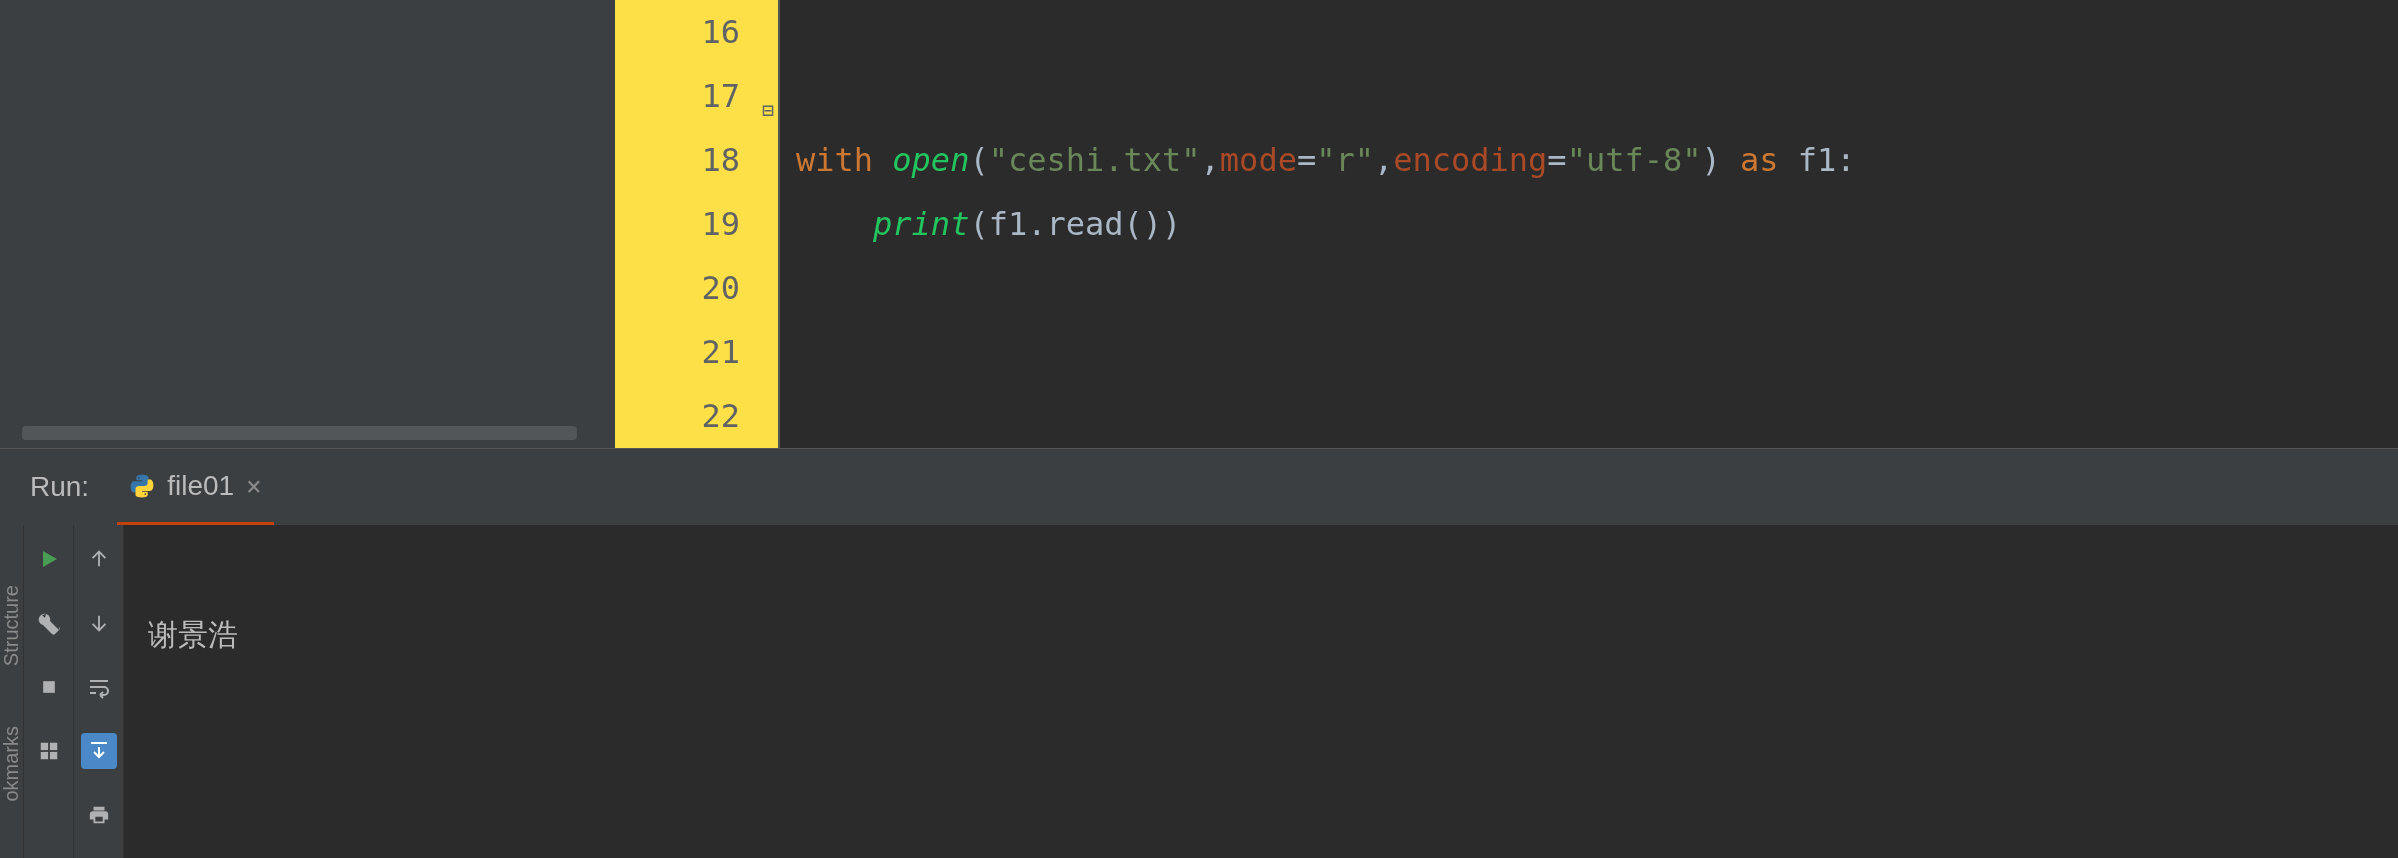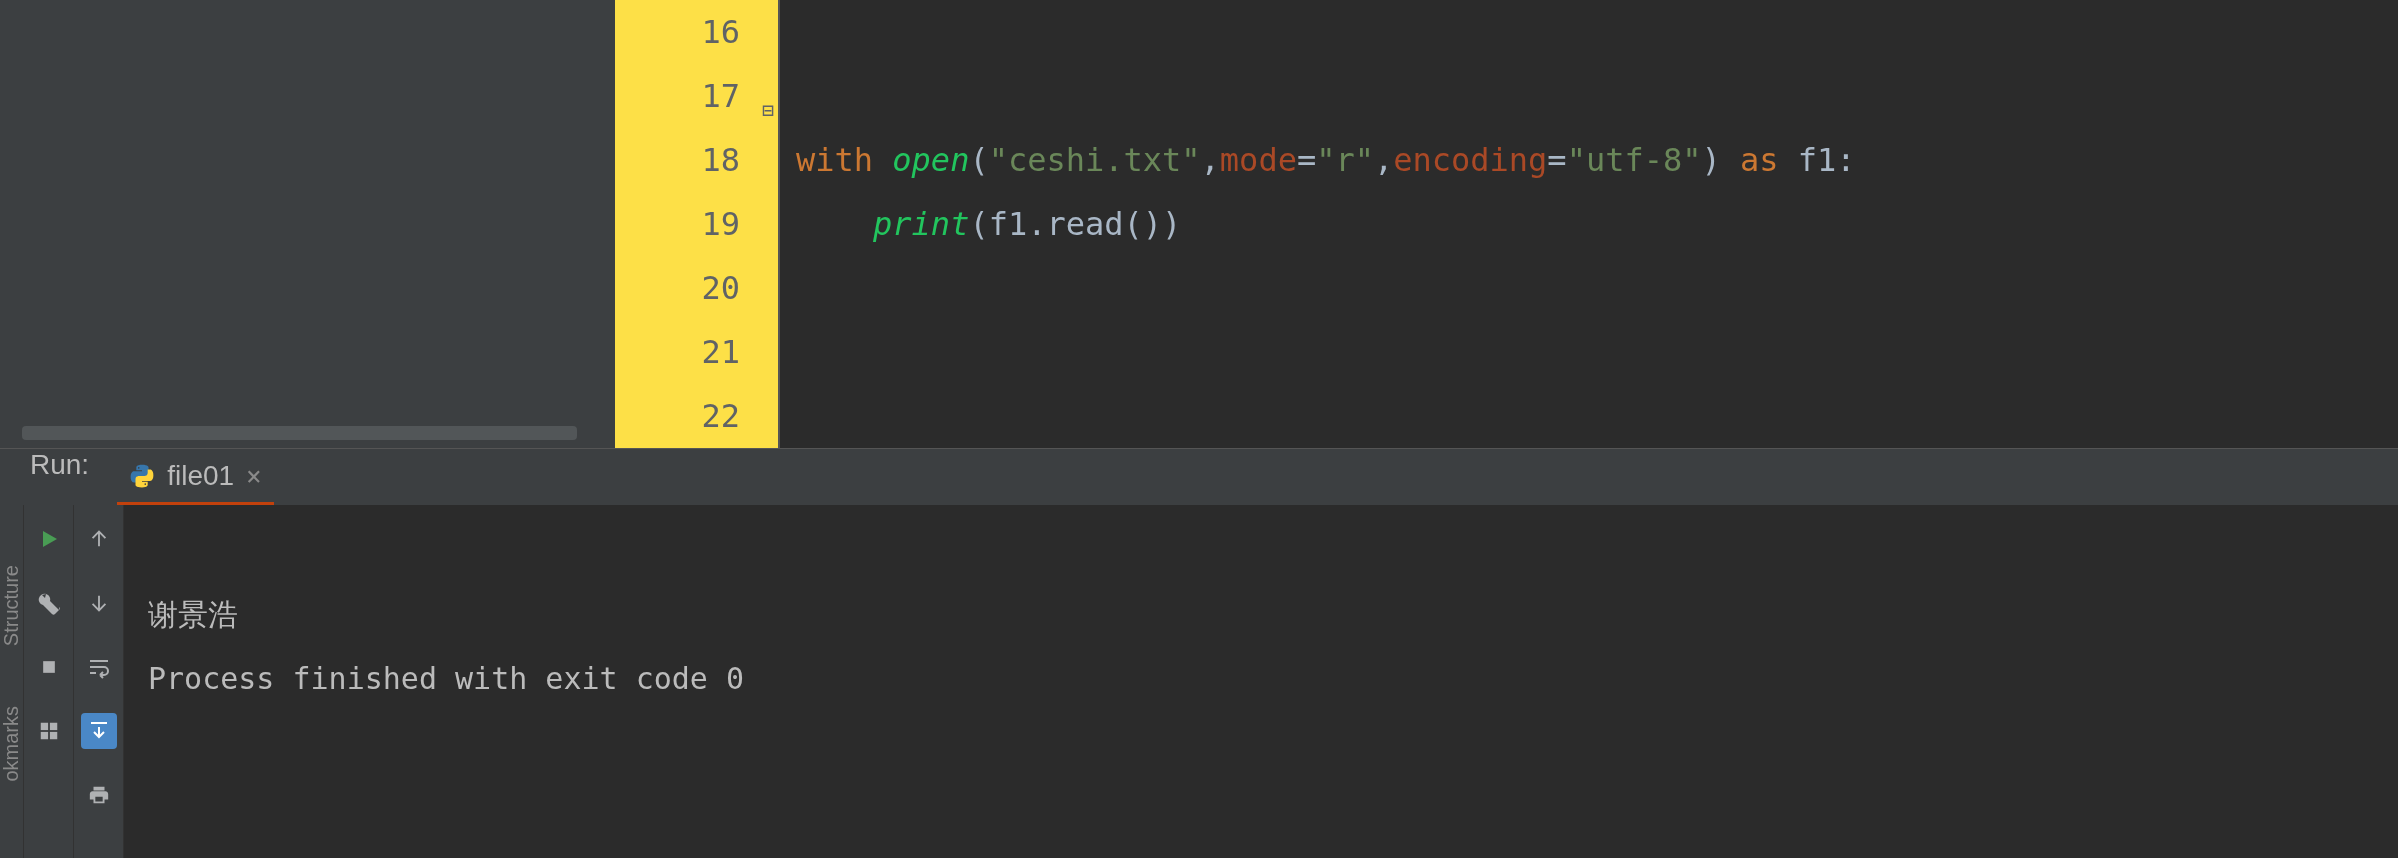--- a/index.html
+++ b/index.html
@@ -76,22 +76,23 @@
 .c-param { color: #aa4926; }
 .c-default { color: #a9b7c6; }
 .bottom-area {
   flex: 1;
   display: flex;
   flex-direction: column;
   background: #3c3f41;
   border-top: 1px solid #555;
 }
 .run-tabs {
-  height: 56px;
-  display: flex;
+  height: 76px;
+  display: flex;
+  align-items: center;
   background: #3c3f41;
   padding-left: 30px;
   gap: 28px;
 }
 .run-label {
   color: #bbbbbb;
   font-size: 28px;
   font-family: sans-serif;
 }
 .run-tab {
@@ -276,17 +277,17 @@
             <path d="M4 4h16M12 8v10m-5-5l5 5 5-5"></path>
           </svg>
       </div>
       <div class="tool-btn">
         <svg width="22" height="22" viewBox="0 0 24 24" fill="#afb1b3">
             <path d="M19 8H5c-1.66 0-3 1.34-3 3v6h4v4h12v-4h4v-6c0-1.66-1.34-3-3-3zM16 19H8v-5h8v5zM18 3H6v4h12V3z"></path>
           </svg>
       </div>
     </div>
     <div class="console">
-<div>谢景浩</div><div></div><div>Process finished with exit code 0</div>
+<div>谢景浩</div><div></div>
       
     </div>
   </div>
 </div>
 
 </body></html>

